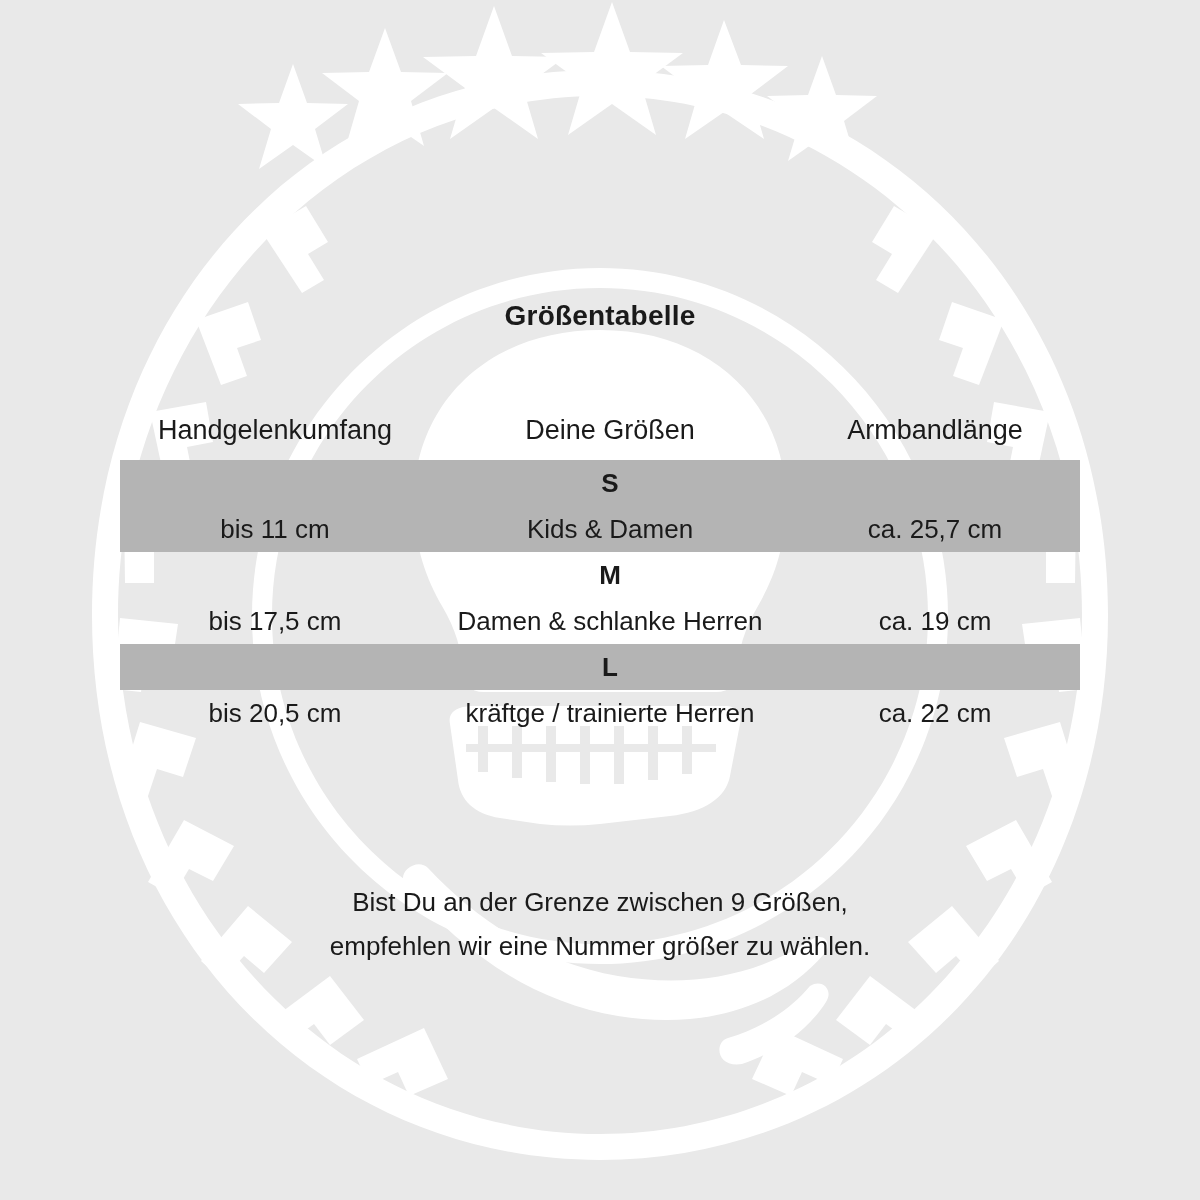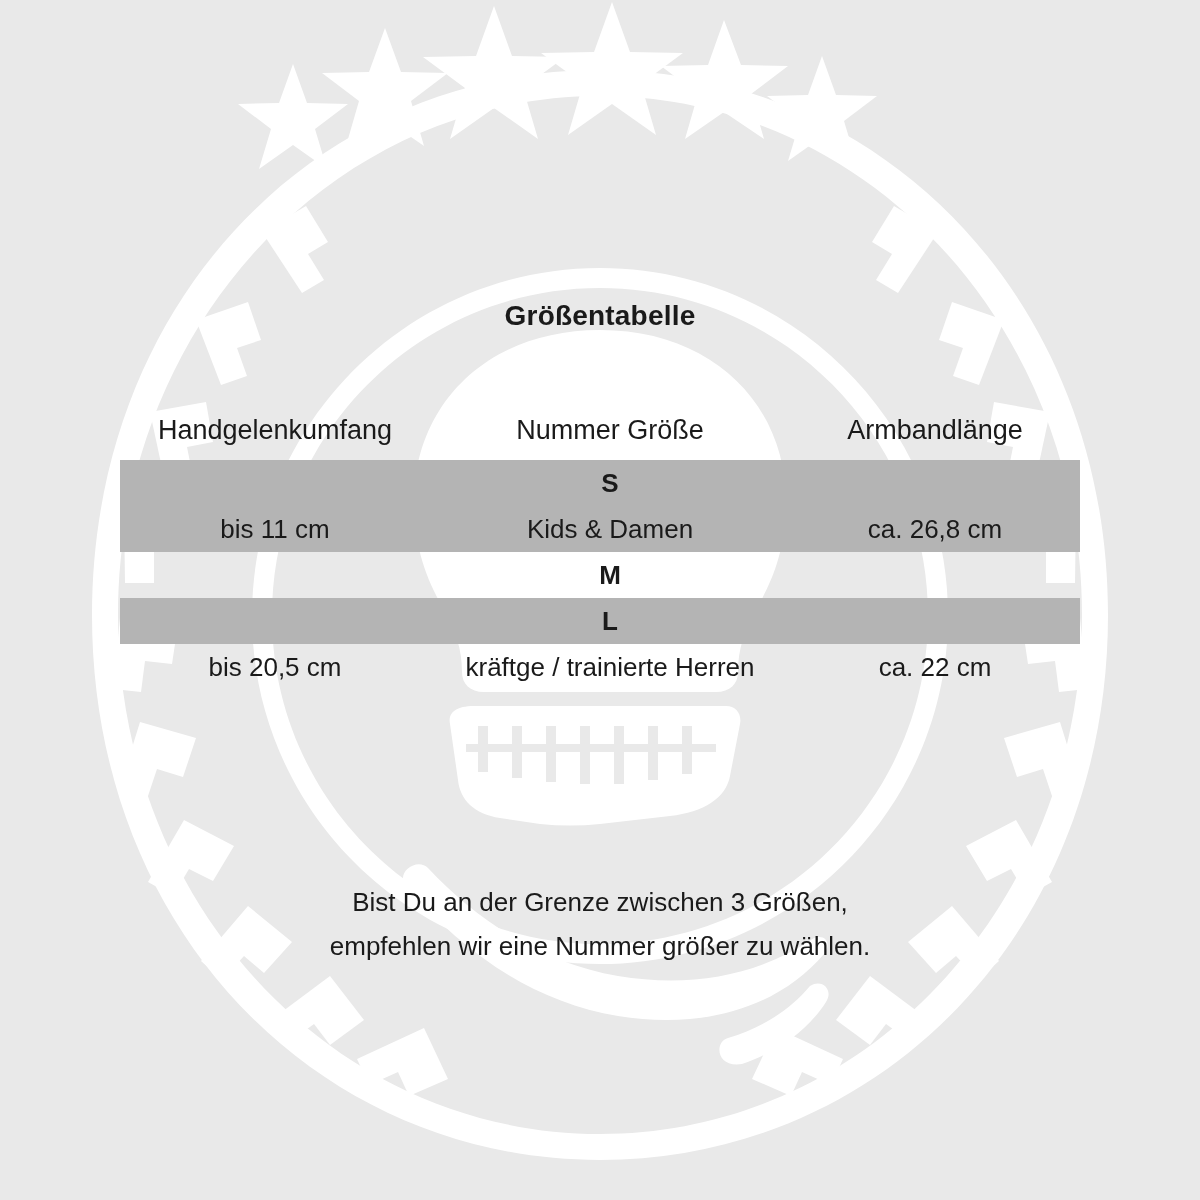--- a/index.html
+++ b/index.html
@@ -250,51 +250,62 @@
 
     <table class="sizes">
       <colgroup>
         <col class="c1">
           <col class="c2">
           <col class="c3">
       </colgroup>
       <thead>
         <tr>
           <th>Handgelenkumfang</th>
-          <th>Nummer Größe</th>
+          <th>Deine Größen</th>
           <th>Armbandlänge</th>
         </tr>
       </thead>
       <tbody>
 
         <tr class="band-row row-top">
           <td></td>
           <td>
             <span class="size-letter">S</span>
           </td>
           <td></td>
         </tr>
         <tr class="band-row row-bottom">
           <td>
             <span class="cell-val">bis 11 cm</span>
           </td>
           <td>
             <span class="cell-val">Kids &amp; Damen</span>
           </td>
           <td>
-            <span class="cell-val">ca. 26,8 cm</span>
+            <span class="cell-val">ca. 25,7 cm</span>
           </td>
         </tr>
 
         <tr class="plain-row row-top">
           <td></td>
           <td>
             <span class="size-letter">M</span>
           </td>
           <td></td>
+        </tr>
+        <tr class="plain-row row-bottom">
+          <td>
+            <span class="cell-val">bis 17,5 cm</span>
+          </td>
+          <td>
+            <span class="cell-val">Damen &amp; schlanke Herren</span>
+          </td>
+          <td>
+            <span class="cell-val">ca. 19 cm</span>
+          </td>
         </tr>
 
         <tr class="band-row row-top">
           <td></td>
           <td>
             <span class="size-letter">L</span>
           </td>
           <td></td>
         </tr>
 
@@ -306,18 +317,18 @@
             <span class="cell-val">kräftge / trainierte Herren</span>
           </td>
           <td>
             <span class="cell-val">ca. 22 cm</span>
           </td>
         </tr>
       </tbody>
     </table>
 
     <div class="note">
-      <div>Bist Du an der Grenze zwischen 3 Größen,</div>
+      <div>Bist Du an der Grenze zwischen 9 Größen,</div>
       <div>empfehlen wir eine Nummer größer zu wählen.</div>
     </div>
 
   </div>
 </div>
 
 </body></html>

